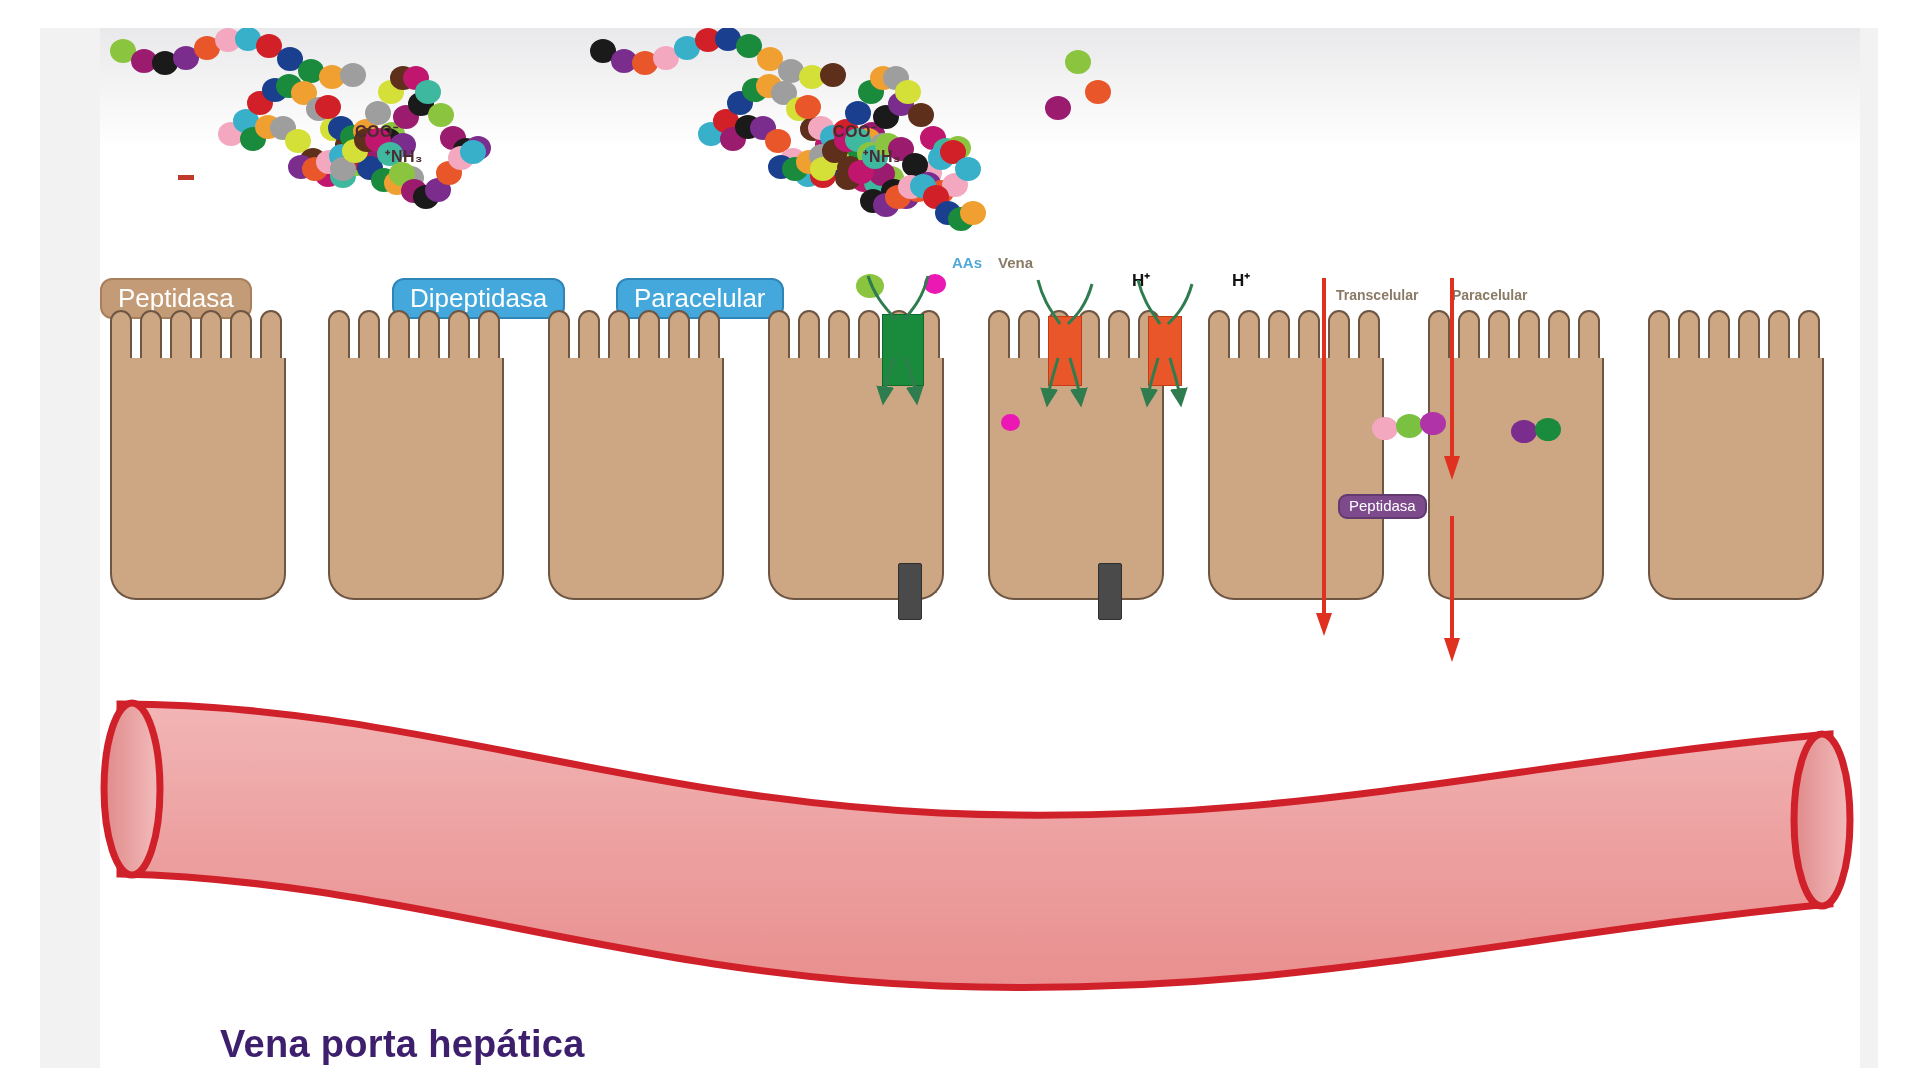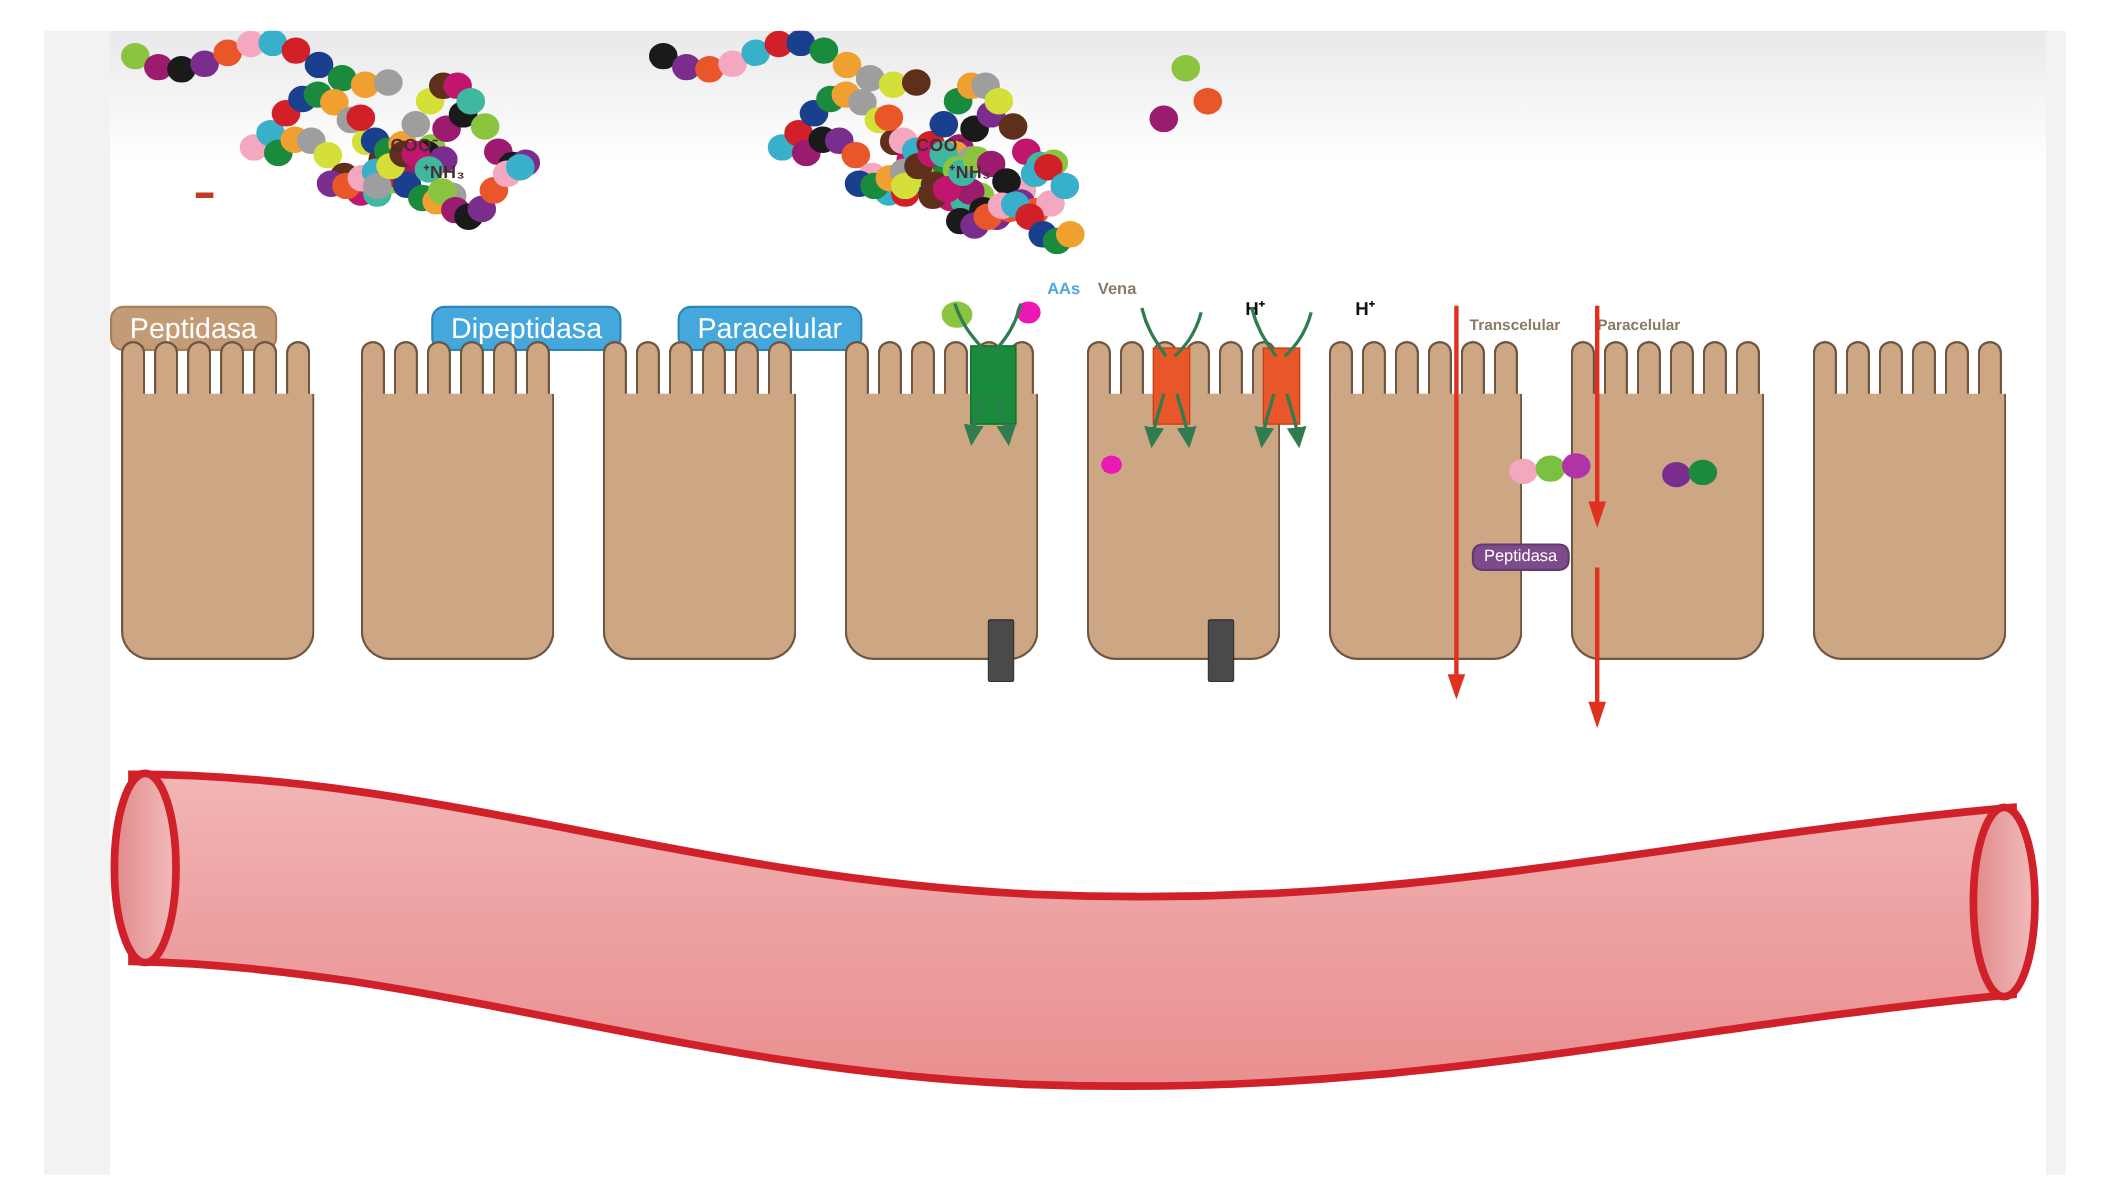--- a/index.html
+++ b/index.html
@@ -406,16 +406,17 @@
                  C 1180 160, 1400 96, 1730 66
                  L 1730 236
                  C 1400 268, 1180 330, 840 318
                  C 520 306, 300 212, 20 206 Z" fill="url(#vgrad)" stroke="#d0202a" stroke-width="7"></path>
 
         <ellipse cx="32" cy="121" rx="28" ry="86" fill="url(#capgrad)" stroke="#d0202a" stroke-width="7"></ellipse>
         <ellipse cx="1722" cy="152" rx="28" ry="86" fill="url(#capgrad)" stroke="#d0202a" stroke-width="7"></ellipse>
       </svg>
     </div>
 
+    <div class="vena-label">Vena porta hepática</div>
 
     <div class="redtick"></div>
   </div>
 </div>
 
 </body></html>

